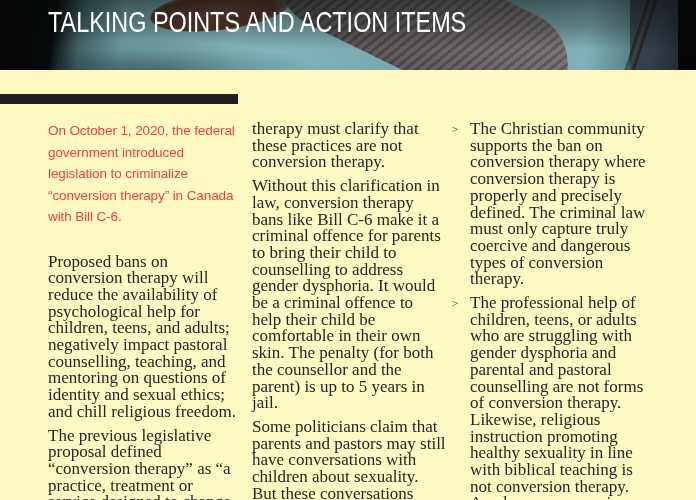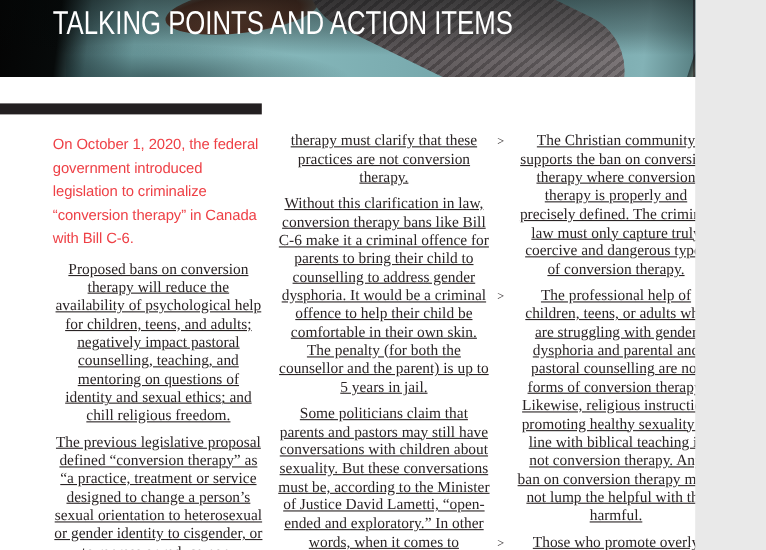--- a/index.html
+++ b/index.html
@@ -1,19 +1,19 @@
 <!DOCTYPE html>
 <html><head>
 <meta charset="utf-8">
 <style>
   * { margin:0; padding:0; box-sizing:border-box; }
   html,body { background:#e9e9e9; }
   .page {
-    position:relative; width:632px; height:500px;
-    background:#ffffff; overflow:hidden;
+    position:relative; width:696px; height:500px;
+    background:#fef9c3; overflow:hidden;
     font-family:"Liberation Serif", serif;
   }
   
   .banner { position:absolute; left:0; top:0; width:696px; height:70px; overflow:hidden; background:#79abae; }
   .ph-base { position:absolute; inset:0;
     background:linear-gradient(97deg,#040404 0%,#070a0a 8%,#47696c 12%,#74a6a9 18%,#87b9bc 34%,#7cadb1 52%,#6f9fa3 68%,#83b2b6 84%,#5d8689 90%,#24353a 94%,#060707 100%);
   }
   .ph-shadow-low { position:absolute; left:60px; top:40px; width:260px; height:40px;
     background:radial-gradient(ellipse at 30% 80%, rgba(20,40,42,.55), rgba(20,40,42,0) 70%); }
   .ph-hand { position:absolute; left:150px; top:-10px; width:140px; height:40px; border-radius:50%;
@@ -35,22 +35,22 @@
     font-family:"Liberation Sans", sans-serif; font-size:30px; font-weight:400;
     white-space:nowrap; transform:scaleX(0.78); transform-origin:left top; }
   
   .divider-bar { position:absolute; left:0; top:94px; width:238px; height:10px; background:#231f20; }
   
   .col { position:absolute; top:120px; color:#2a2425; }
   .col-left  { left:48px;  width:192px; }
   .col-mid   { left:252px; width:194px; top:121px; }
   .col-right { left:452px; width:198px; top:121px; }
   .intro { font-family:"Liberation Sans", sans-serif; font-size:13.5px; line-height:21.5px;
-    color:#ee4046; letter-spacing:-0.1px; margin:0 0 10px 0; }
-  .serif { font-size:14px; line-height:16.7px; margin:0 0 7px 0; text-align:center;text-decoration:underline; }
+    color:#ee4046; letter-spacing:-0.1px; margin:0 0 26px 0; }
+  .serif { font-size:17px; line-height:16.7px; margin:0 0 7px 0; text-align:left; }
   .bullet { display:flex; margin:0 0 7px 0; }
   .bullet .marker { width:18px; flex:none; font-size:11.2px; line-height:16.7px; }
   .bullet .btext { flex:1; margin:0; }
   .cont-indent { padding-left:18px; }
 </style>
 </head>
 <body>
 
 <div class="page">
 

